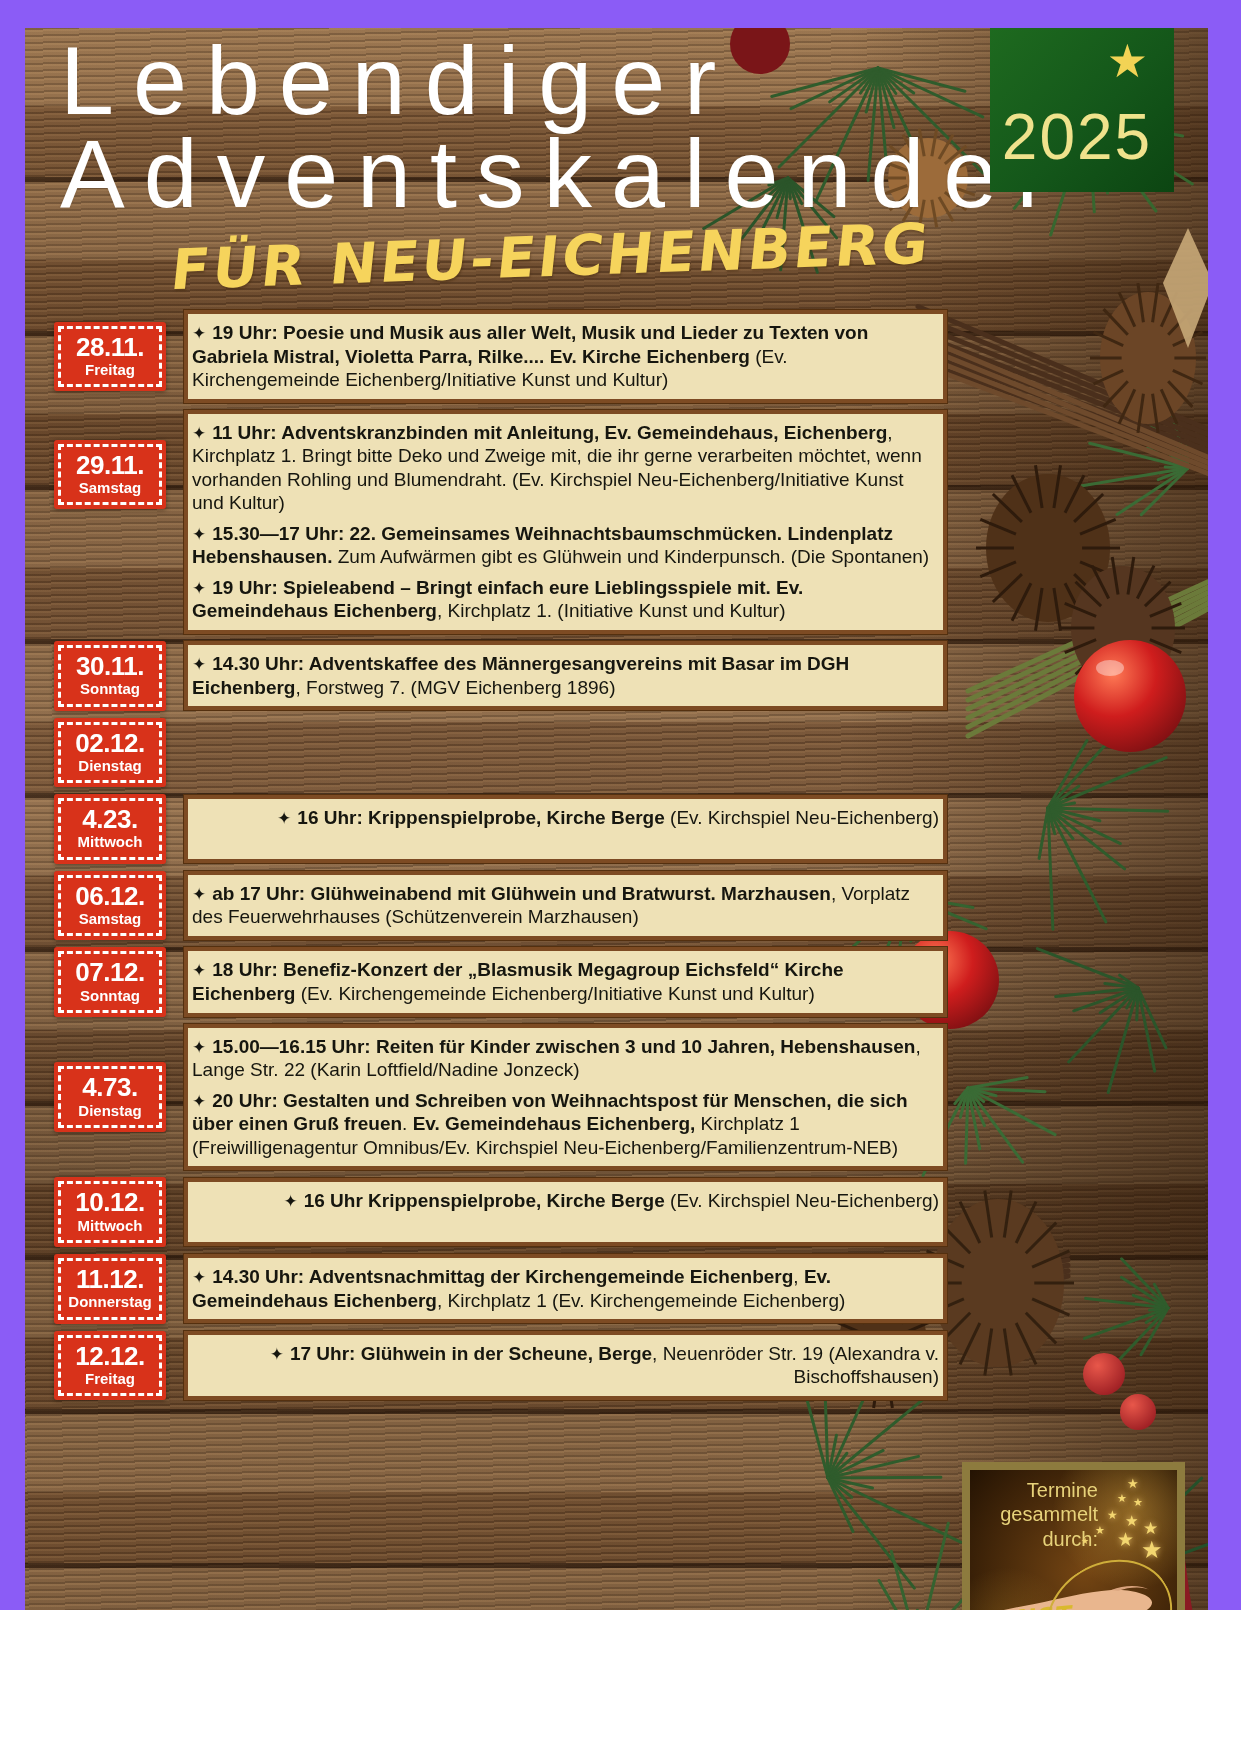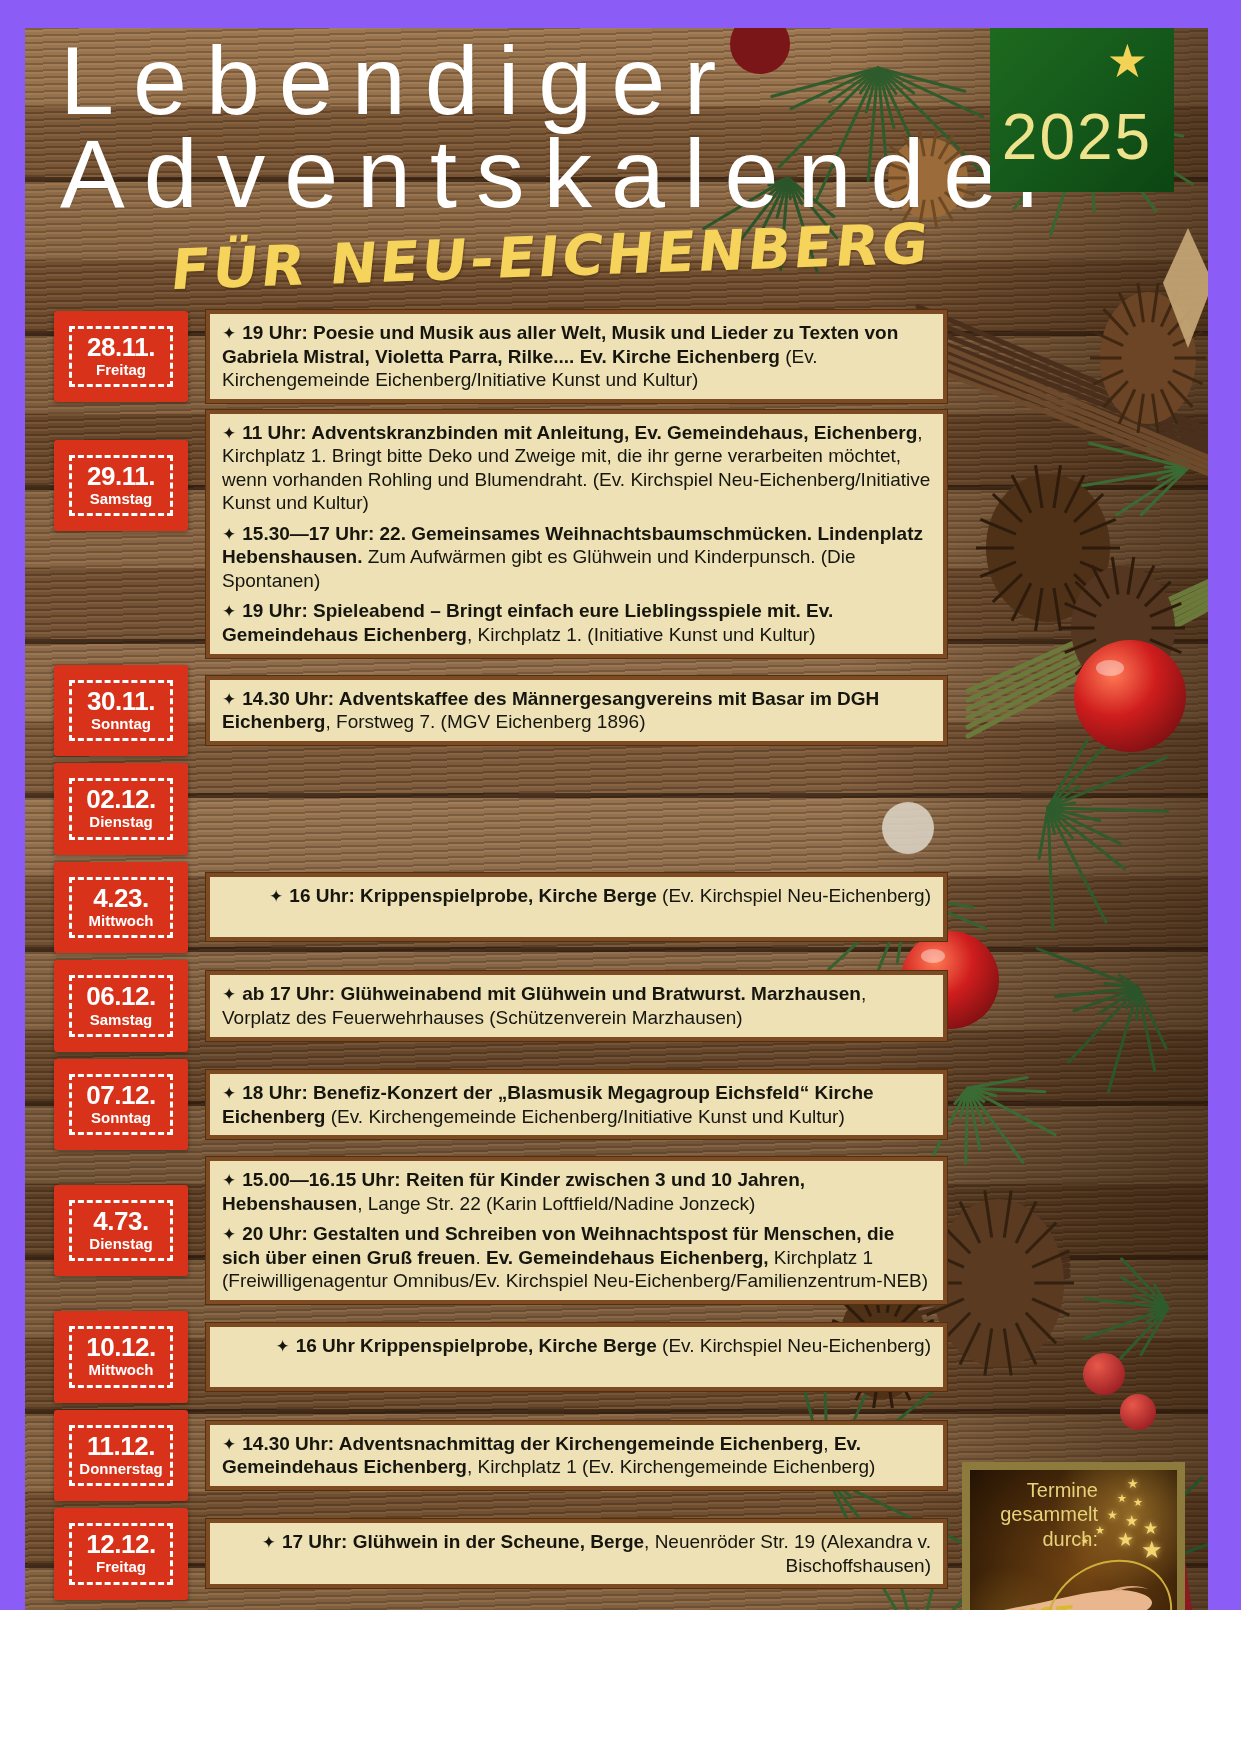--- a/index.html
+++ b/index.html
@@ -26,27 +26,27 @@
   .yearbox .star{position:absolute;right:26px;top:6px;font-size:46px;color:#f2d355;
     font-family:"DejaVu Sans",sans-serif;}
   .yearbox .year{position:absolute;left:0;right:10px;bottom:18px;text-align:center;
     color:var(--year-text,#efe28c);font-size:64px;font-weight:400;letter-spacing:2px;
     font-family:"Liberation Sans",sans-serif;}
   
   .entries{position:absolute;left:29px;top:282px;width:893px;display:flex;flex-direction:column;gap:7px;}
   .entry-row{display:flex;align-items:center;gap:18px;}
   .entry-row.top-badge{align-items:flex-start;}
   .entry-row.top-badge .badge{margin-top:30px;}
-  .badge{width:104px;flex:0 0 104px;background:var(--badge-red,#d8321a);padding:15px;border-radius:3px;
+  .badge{width:104px;flex:0 0 104px;background:var(--badge-red,#d8321a);padding:4px;border-radius:3px;
     box-shadow:0 1px 4px rgba(30,15,5,.5);}
   .badge-in{border:3px dashed #ffffff;padding:5px 1px 6px 1px;text-align:center;}
   .badge-date{color:#fff;font-weight:700;font-size:26px;letter-spacing:-.5px;line-height:1.05;}
   .badge-day{color:#fff;font-weight:700;font-size:15px;line-height:1.15;}
   .evbox{flex:1;background:var(--event-bg,#eee1b6);border:4px solid var(--event-border,#7d4b23);
-    box-shadow:0 0 0 1px #54300f;padding:7px 12px;color:#16160f;}
+    box-shadow:0 0 0 1px #54300f;padding:7px 4px;color:#16160f;}
   .evbox.tall{min-height:46px;text-align:right;}
   .bullet{margin:0;font-size:19px;line-height:1.24;}
   .bullet + .bullet{margin-top:7px;}
   .bullet .b{font-weight:700;}
   .bullet .star-pre{font-family:"DejaVu Sans",sans-serif;font-weight:700;padding-right:6px;font-size:17px;}
   
   .footer{position:absolute;left:29px;top:1680px;width:893px;text-align:center;color:#ffffff;
     font-family:"DejaVu Sans",sans-serif;font-weight:700;font-size:28px;word-spacing:12px;
     text-shadow:1px 1px 2px rgba(40,20,5,.6);}
   

